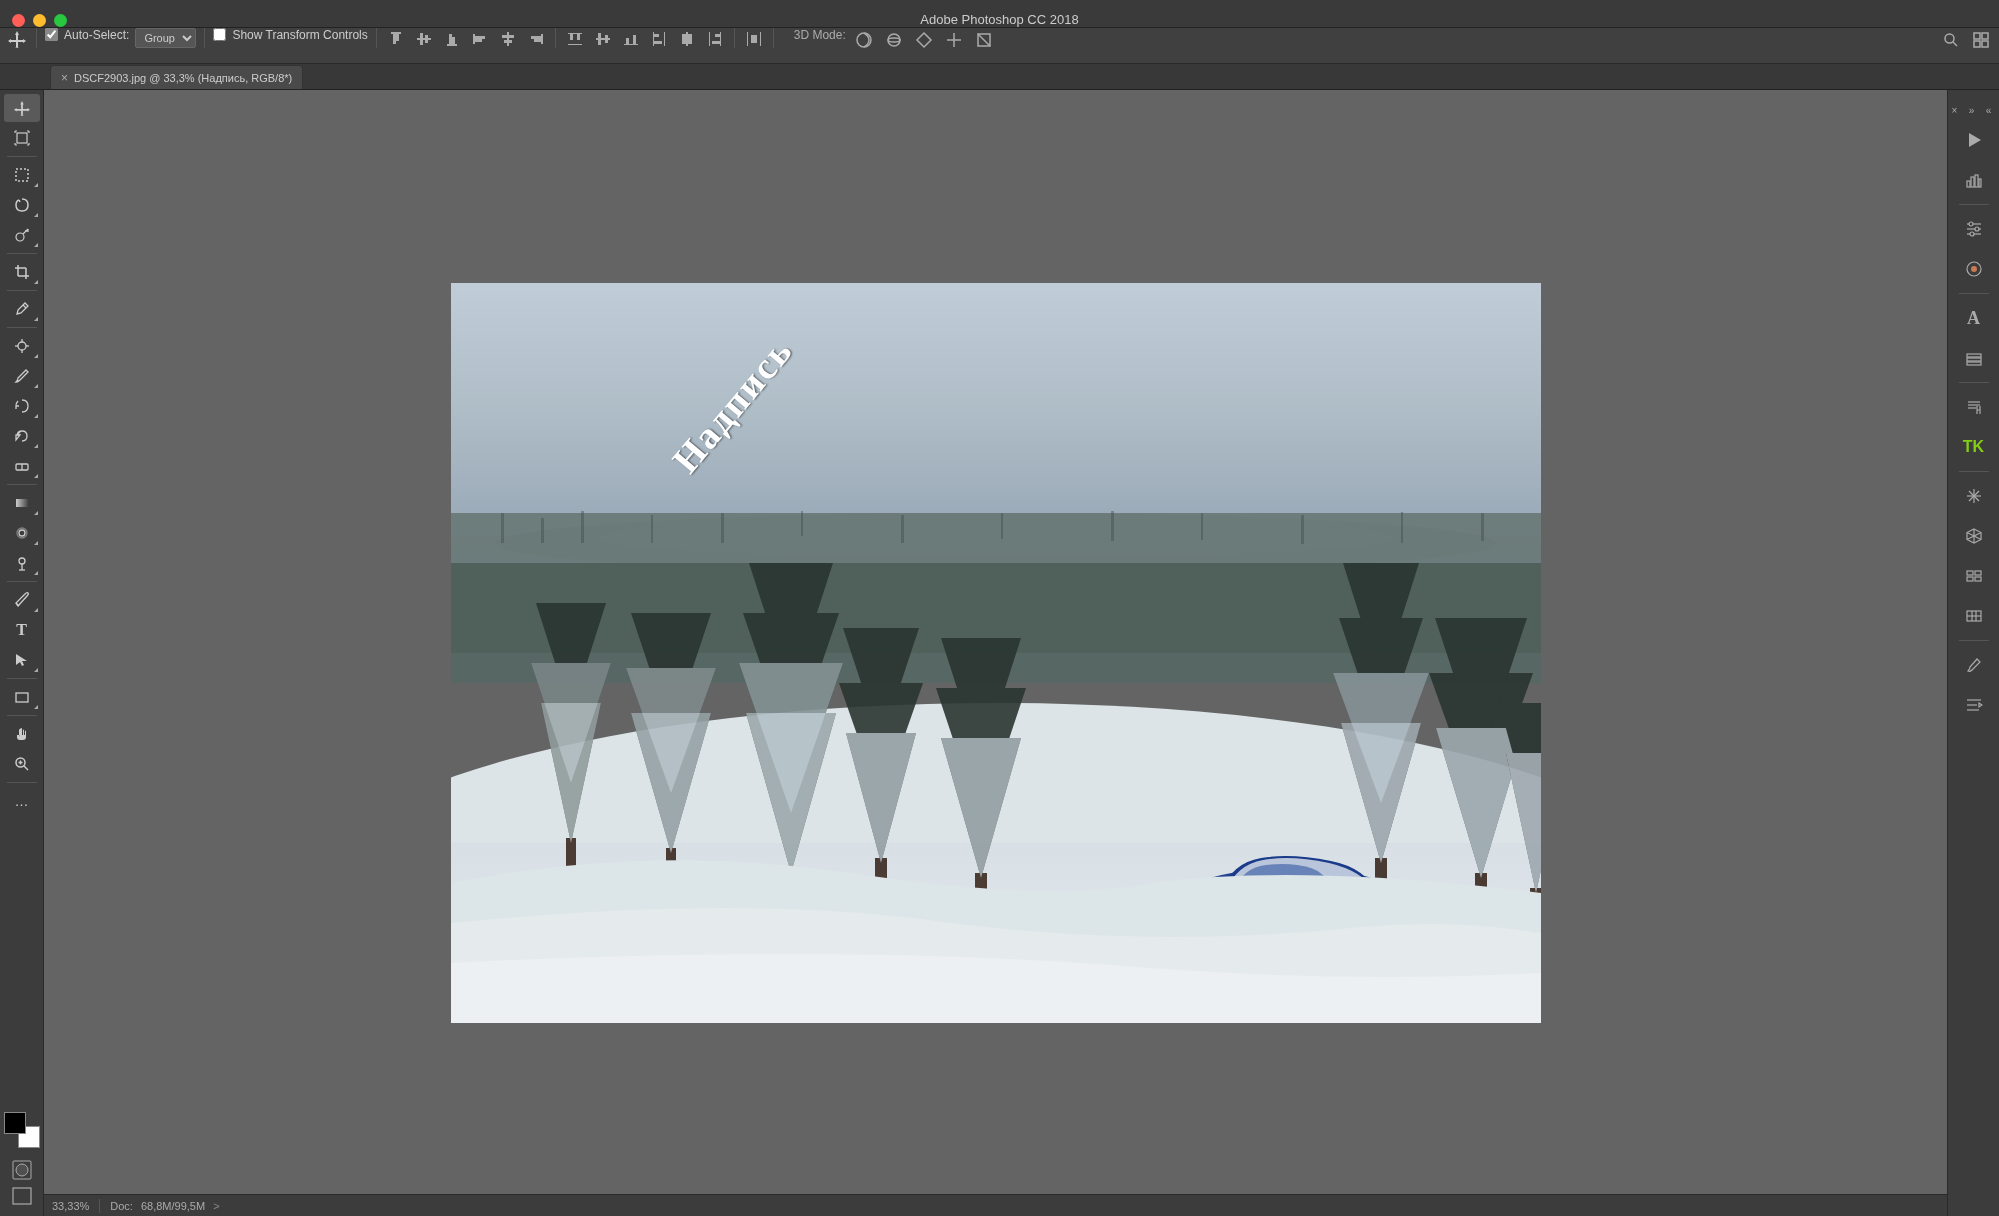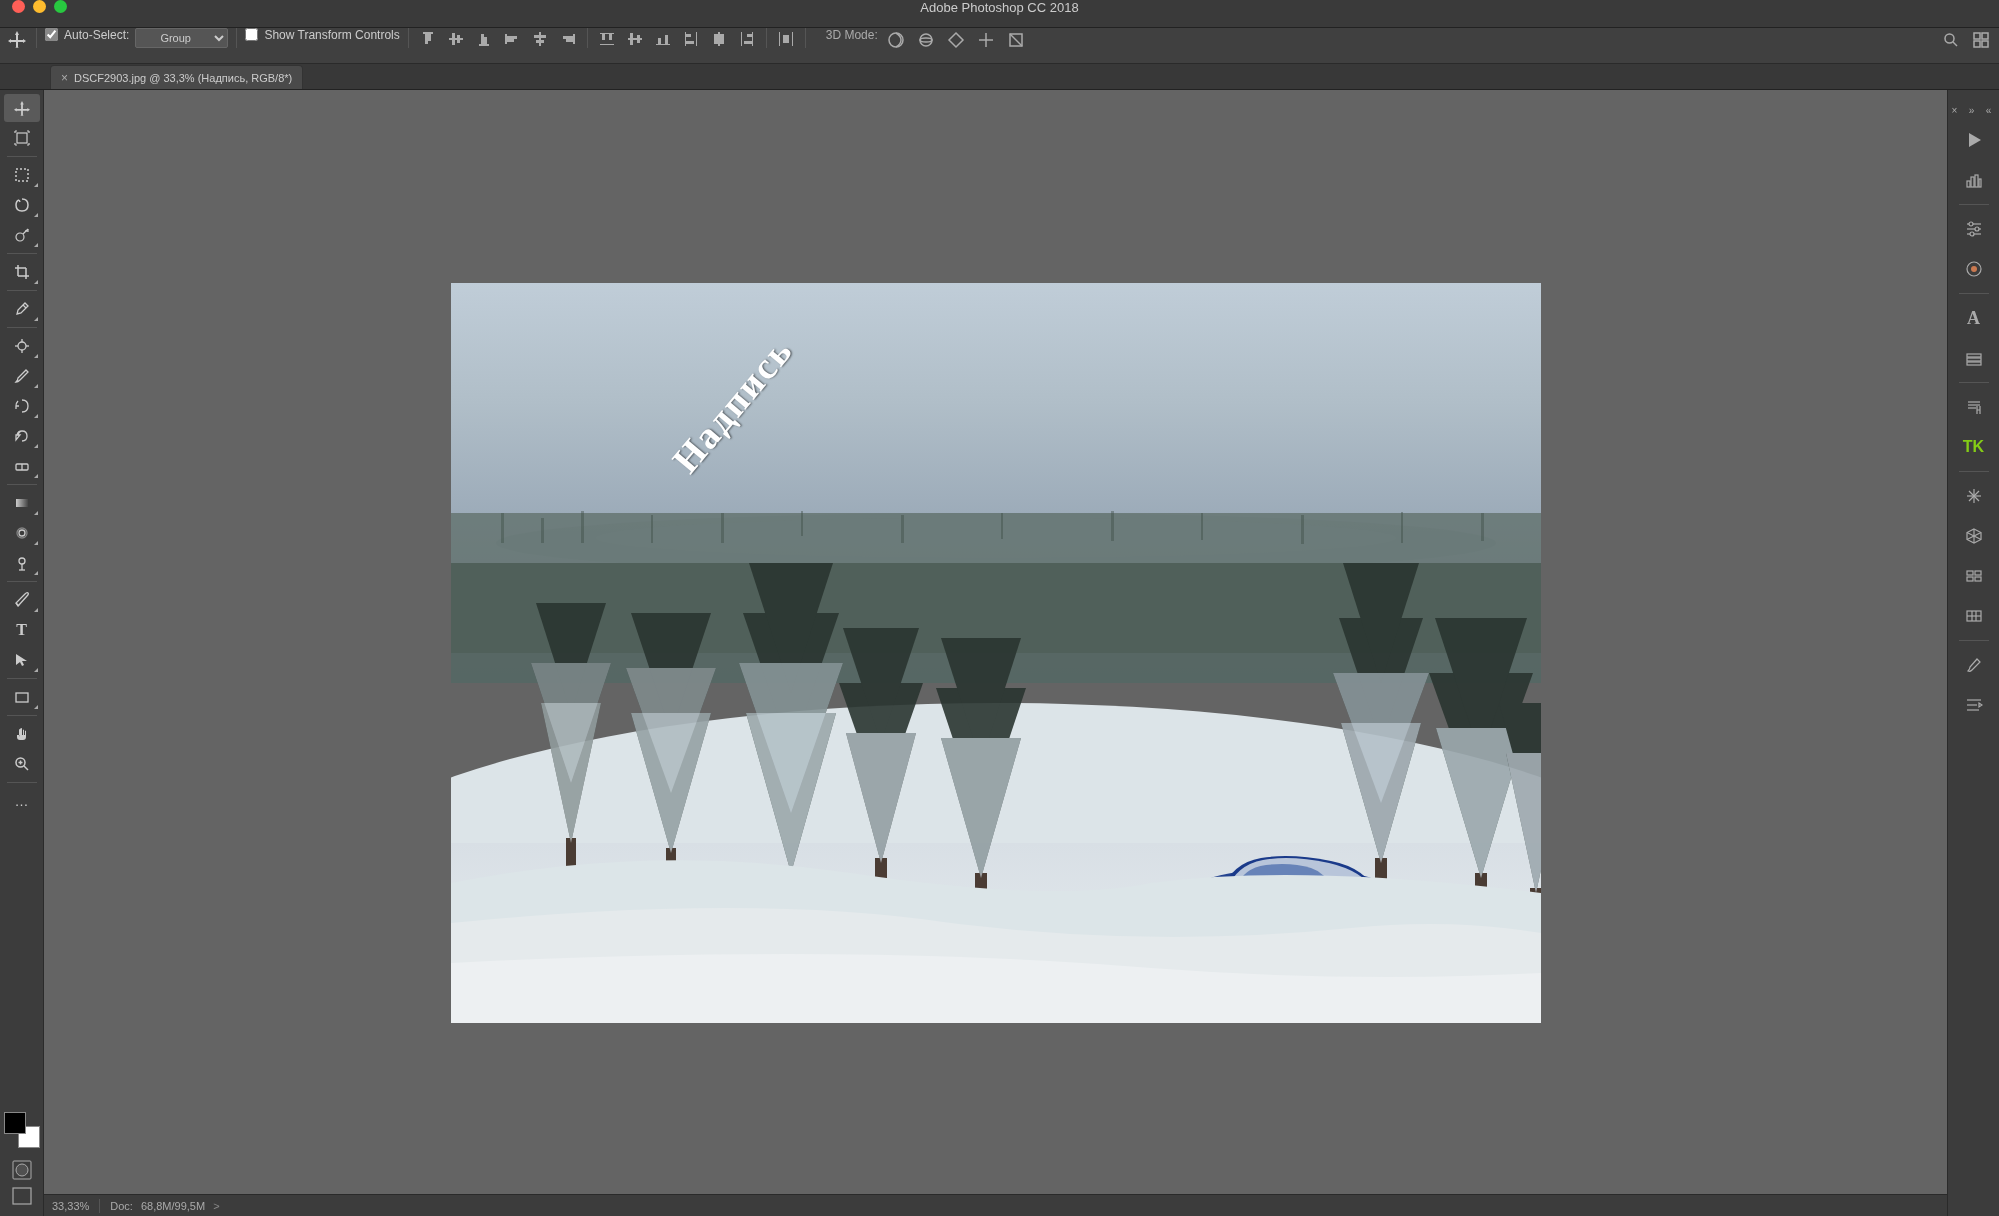--- a/index.html
+++ b/index.html
@@ -12,21 +12,21 @@
       color: #ccc;
       overflow: hidden;
     }
 
     
     #title-bar {
       width: 100%;
       height: 28px;
       background: #3a3a3a;
       display: flex;
-      align-items: flex-start;
+      align-items: flex-end;
       justify-content: center;
       position: relative;
       border-bottom: 1px solid #222;
     }
     #window-controls {
       position: absolute;
       left: 12px;
       display: flex;
       gap: 8px;
       align-items: center;
@@ -83,21 +83,21 @@
       width: 13px;
       height: 13px;
       accent-color: #888;
       cursor: pointer;
     }
     .options-dropdown {
       background: #555;
       border: 1px solid #666;
       color: #ccc;
       font-size: 11px;
-      padding: 1px 20px;
+      padding: 1px 4px;
       border-radius: 2px;
       cursor: pointer;
       height: 20px;
     }
     .align-btn {
       width: 22px;
       height: 22px;
       display: flex;
       align-items: center;
       justify-content: center;

